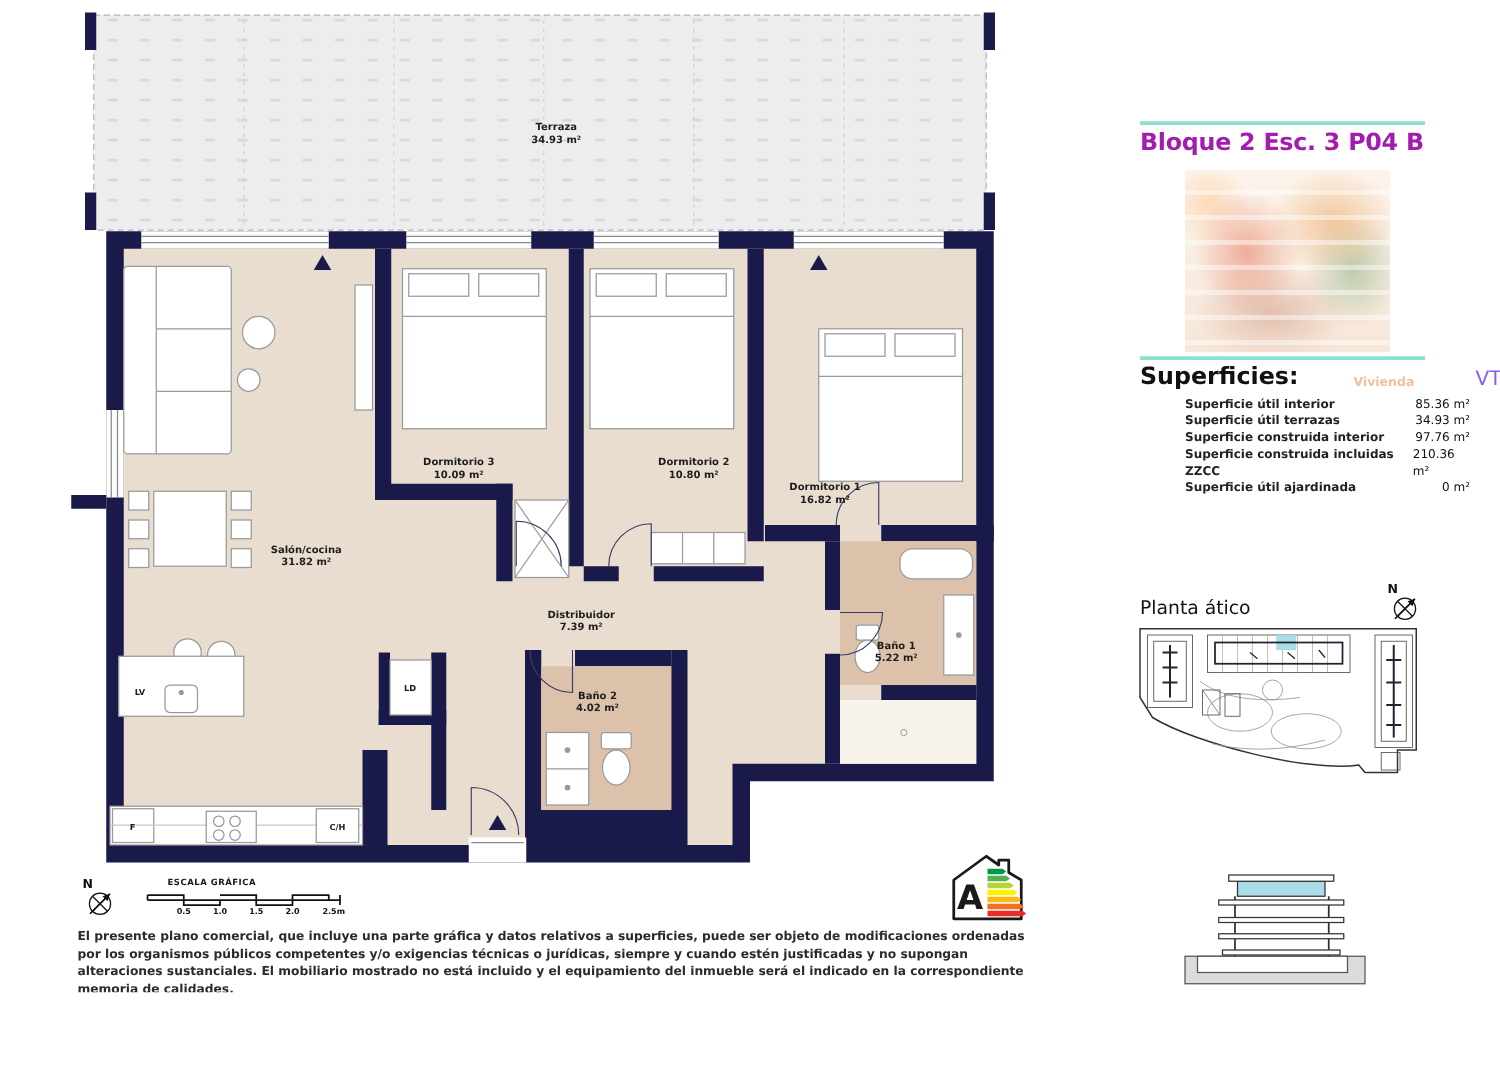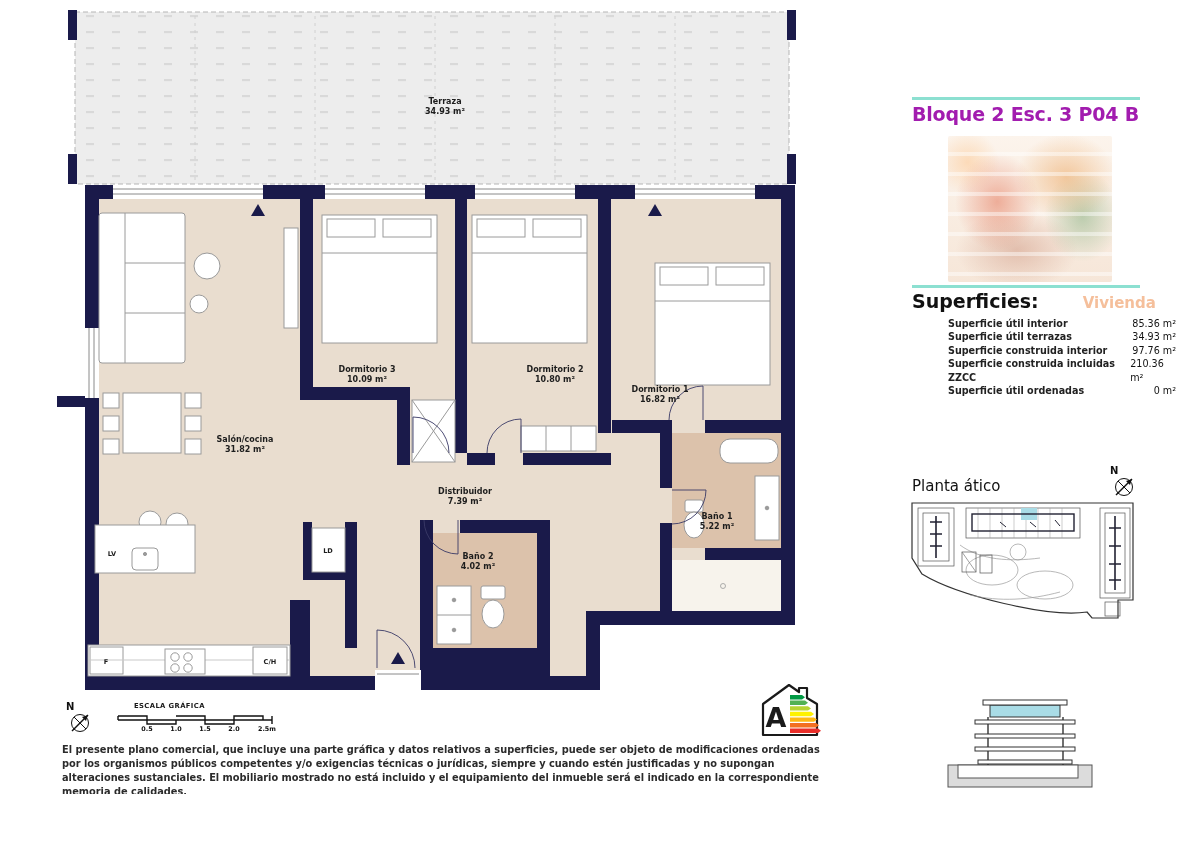--- a/index.html
+++ b/index.html
@@ -12,21 +12,21 @@
     background:
       repeating-linear-gradient(180deg, rgba(255,255,255,0) 0 16px, rgba(255,255,255,.45) 16px 20px),
       radial-gradient(60px 70px at 30% 45%, rgba(228,120,92,.55), transparent 70%),
       radial-gradient(70px 60px at 72% 28%, rgba(238,178,118,.65), transparent 72%),
       radial-gradient(55px 65px at 82% 55%, rgba(137,178,132,.55), transparent 70%),
       radial-gradient(85px 55px at 42% 78%, rgba(205,148,126,.5), transparent 72%),
       radial-gradient(45px 45px at 12% 18%, rgba(252,214,176,.85), transparent 70%),
       linear-gradient(180deg,#fcf4ec,#f6e6d8);}
   .sup-head{display:flex;align-items:flex-end;width:228px;gap:44px;}
   .sup-title{font-size:19px;font-weight:700;color:#111;}
-  .viv-label{font-size:15px;font-weight:700;color:#f5bf9b;margin-left:auto;margin-right:5px;}
+  .viv-label{font-size:10px;font-weight:700;color:#f5bf9b;margin-left:auto;margin-right:5px;}
   .viv-code{font-size:16px;font-weight:400;color:#8b5cf6;}
   .sup-rows{width:228px;}
   .sup-row{display:flex;justify-content:space-between;font-size:9.6px;line-height:13.4px;}
   .sup-row .lbl{font-weight:700;color:#222;}
   .sup-row .val{font-weight:400;color:#111;}
   .small-caption{font-size:15px;font-weight:400;color:#111;}
   .version{font-size:21px;font-weight:700;color:#f09a6a;letter-spacing:.5px;}
   .disclaimer{font-size:9.8px;font-weight:700;color:#2b2b2b;line-height:1.42;}
   .scale-title{font-size:6.8px;font-weight:700;letter-spacing:.4px;margin-left:22px;}
   svg text{font-family:"DejaVu Sans","Liberation Sans",sans-serif;}
@@ -311,21 +311,21 @@
     </div>
     <div class="sup-row">
       <span class="lbl">Superficie construida interior</span>
       <span class="val">97.76 m²</span>
     </div>
     <div class="sup-row">
       <span class="lbl">Superficie construida incluidas ZZCC</span>
       <span class="val">210.36 m²</span>
     </div>
     <div class="sup-row">
-      <span class="lbl">Superficie útil ordenadas</span>
+      <span class="lbl">Superficie útil ajardinada</span>
       <span class="val">0 m²</span>
     </div>
   </div>
 
   <div class="abs small-caption" style="left:912px;top:477px;">Planta ático</div>
 
   <svg class="abs" viewBox="0 0 32 38" style="left:1106px;top:462px;width:32px;height:38px">
     <text x="4" y="12" font-size="10" font-weight="bold" fill="#111">N</text>
     <circle cx="18" cy="25" r="8.5" fill="none" stroke="#111" stroke-width="1"></circle>
     <line x1="12" y1="19" x2="24" y2="31" stroke="#111" stroke-width="1"></line>

